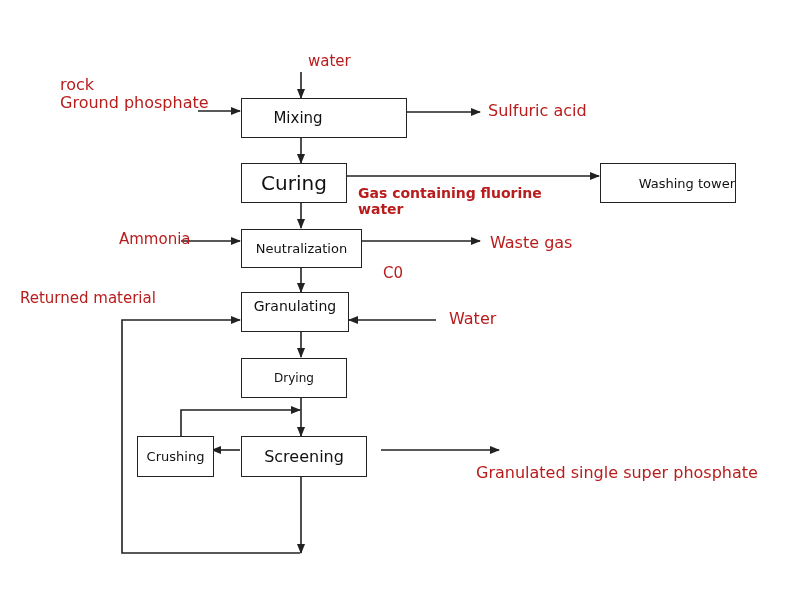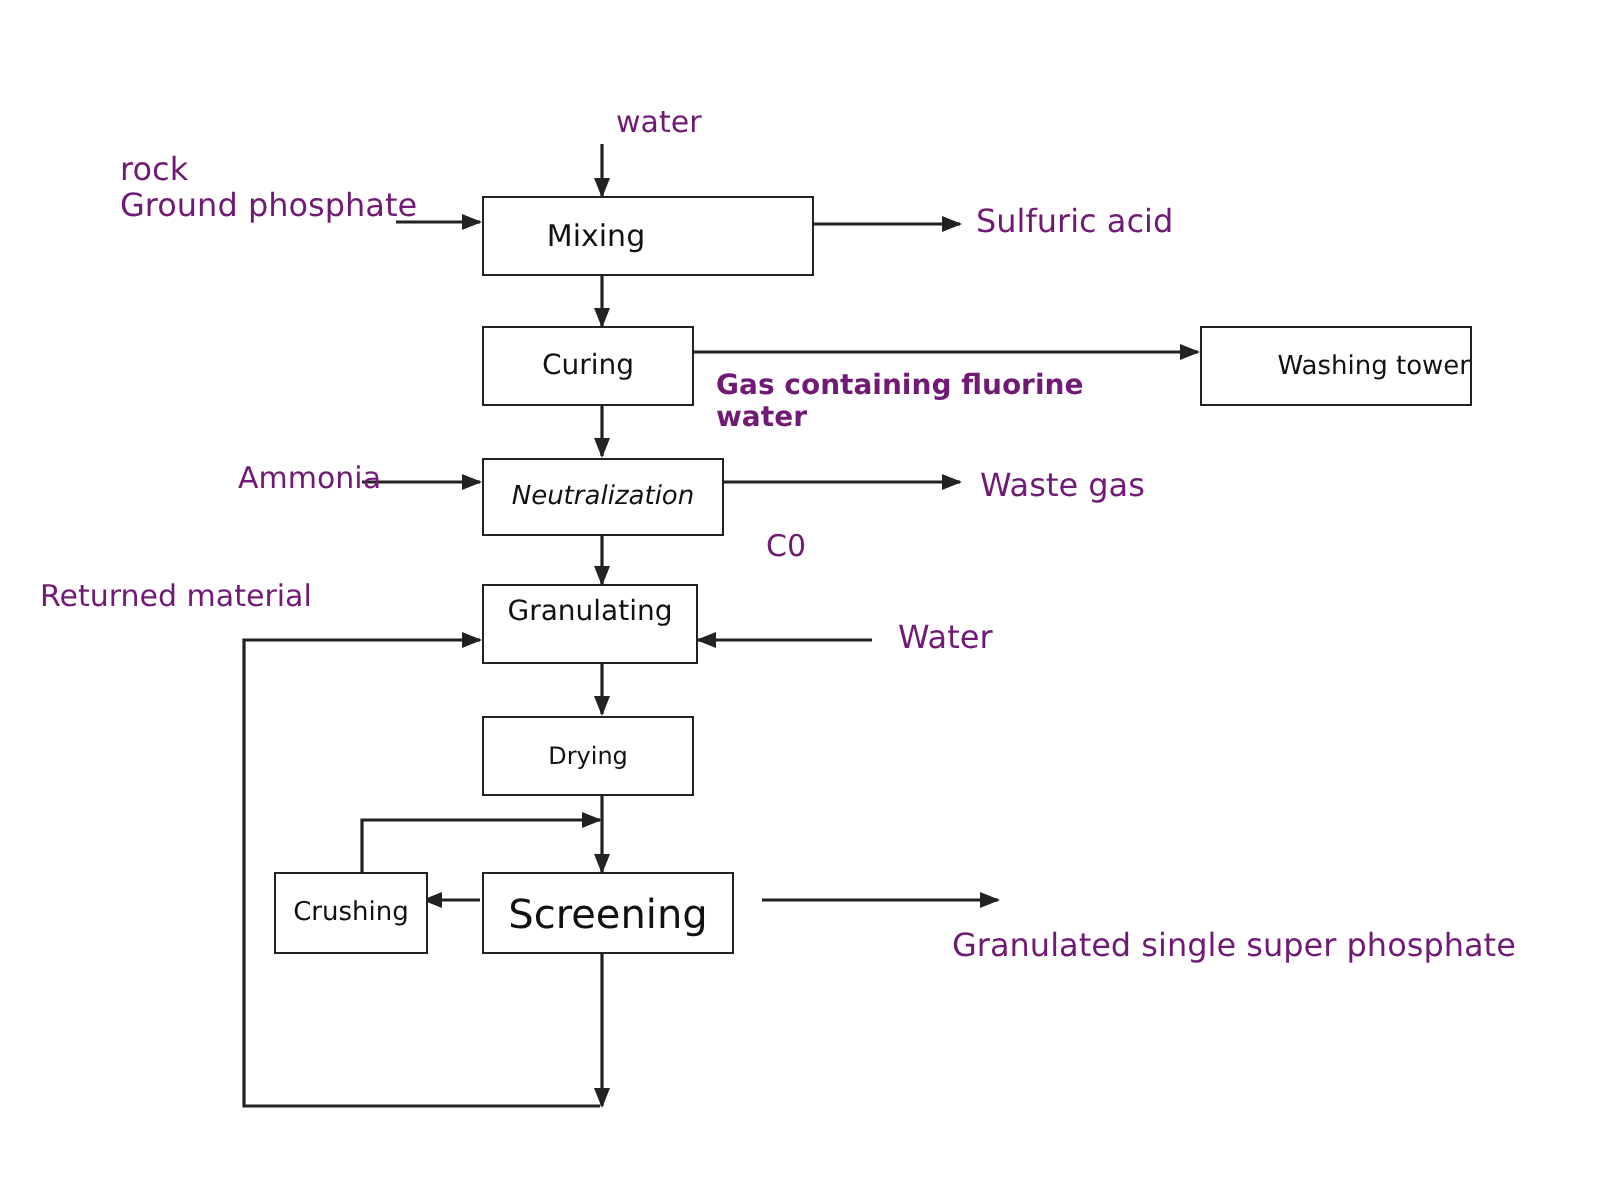--- a/index.html
+++ b/index.html
@@ -1,19 +1,19 @@
 <!DOCTYPE html>
 <html><head>
 <meta charset="utf-8">
 <style>
   html, body { margin: 0; padding: 0; background: #ffffff; }
   body { width: 800px; height: 600px; position: relative; overflow: hidden;
          font-family: "DejaVu Sans", "Liberation Sans", sans-serif; color: #111; }
   #canvas { position: absolute; left: 0; top: 0; }
-  .lbl { position: absolute; white-space: nowrap; color: #701a75; line-height: 1.15; }
+  .lbl { position: absolute; white-space: nowrap; color: #b91c1c; line-height: 1.15; }
   .box { position: absolute; border: 1.6px solid #222; box-sizing: border-box; background: #fff;
          display: flex; align-items: center; justify-content: center; font-size: 15px; }
   .box.small { font-size: 13px; }
   .t16 { font-size: 16px; }
   .t15 { font-size: 15px; }
   .t14 { font-size: 14px; }
 </style>
 </head>
 <body>
 
@@ -58,33 +58,33 @@
     <line x1="381" y1="450" x2="499" y2="450" marker-end="url(#ah)"></line>
 
     <line x1="301" y1="476" x2="301" y2="553" marker-end="url(#ah)"></line>
   </g>
 </svg>
 
 <div class="box" style="left:241px;top:98px;width:166px;height:40px;">
     <span style="margin-right:52px">Mixing</span>
   </div>
 <div class="box" style="left:241px;top:163px;width:106px;height:40px;">
-    <span style="font-size:14px">Curing</span>
+    <span style="font-size:20px">Curing</span>
   </div>
-<div class="box small" style="left:241px;top:229px;width:121px;height:39px;font-style:italic;">
+<div class="box small" style="left:241px;top:229px;width:121px;height:39px;">
     <span>Neutralization</span>
   </div>
 <div class="box small" style="left:241px;top:292px;width:108px;height:40px;">
     <span style="margin-top:-12px;font-size:14px">Granulating</span>
   </div>
 <div class="box" style="left:241px;top:358px;width:106px;height:40px;">
     <span style="font-size:12px">Drying</span>
   </div>
 <div class="box" style="left:241px;top:436px;width:126px;height:41px;">
-    <span style="font-size:20px">Screening</span>
+    <span style="font-size:16px">Screening</span>
   </div>
 <div class="box small" style="left:137px;top:436px;width:77px;height:41px;">
     <span>Crushing</span>
   </div>
 <div class="box small" style="left:600px;top:163px;width:136px;height:40px;justify-content:flex-end;">
     <span>Washing tower</span>
   </div>
 
 <div class="lbl t15" style="left:308px;top:53px;">water</div>
 <div class="lbl t16" style="left:60px;top:76px;">

